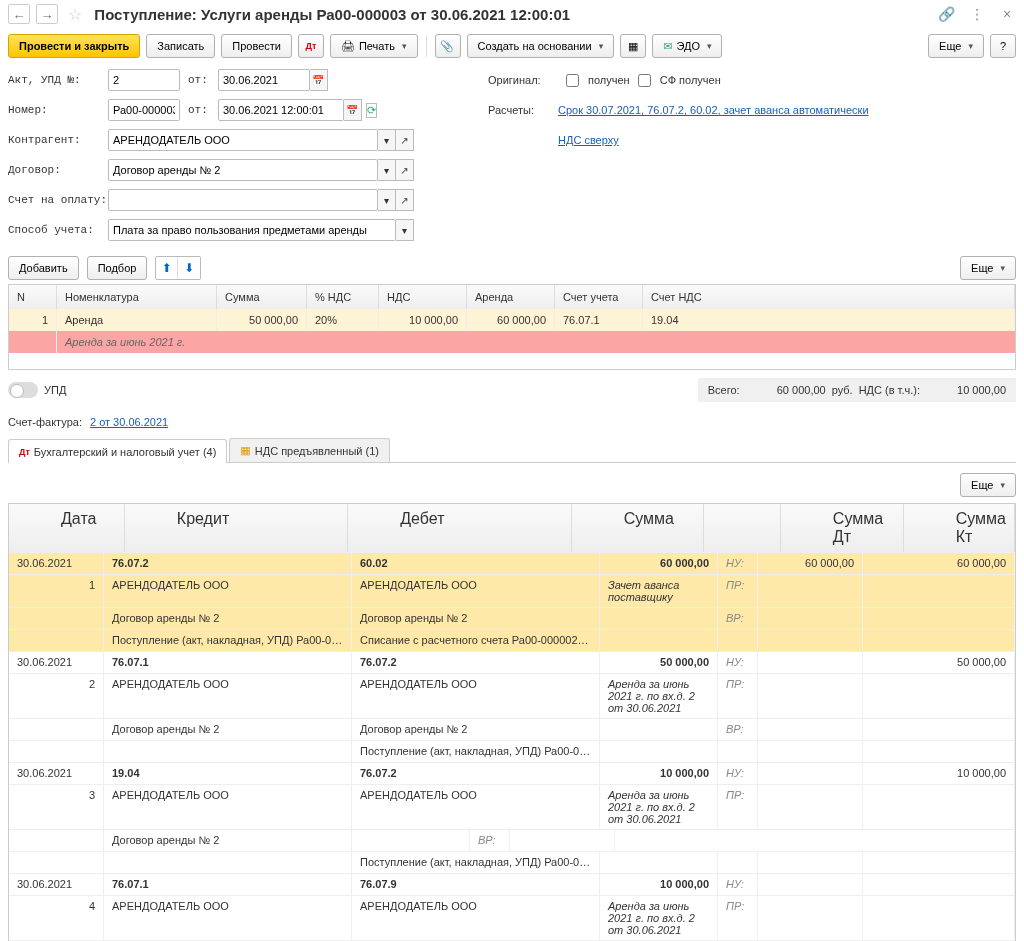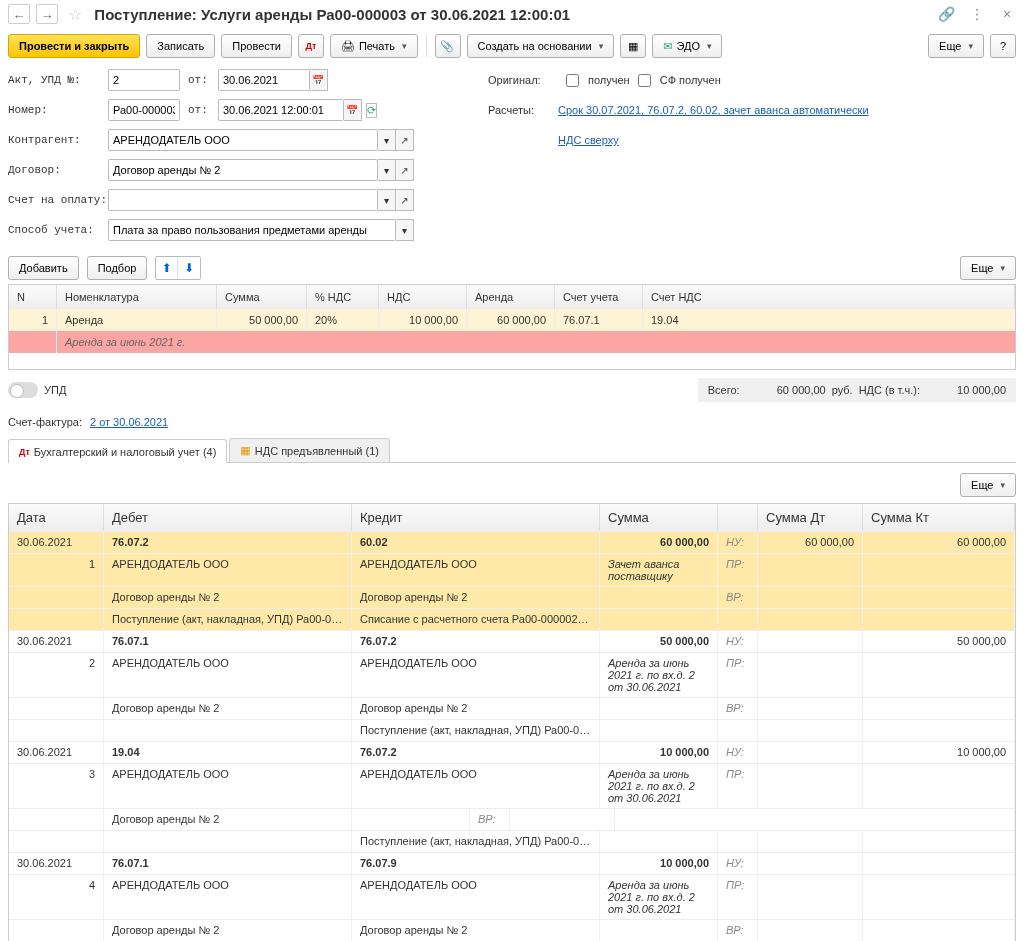--- a/index.html
+++ b/index.html
@@ -41,21 +41,21 @@
 .toggle::after { content:""; position:absolute; width:12px; height:12px; background:#fff; border-radius:50%; top:2px; left:2px; border:1px solid #bbb; }
 .totbox { margin-left:auto; background:#f0f0f0; display:flex; align-items:center; padding:6px 10px; gap:6px; }
 .invoice-row { padding: 6px 8px; display:flex; align-items:center; gap:8px; }
 .tabs { display:flex; margin: 4px 8px; border-bottom:1px solid #ccc; }
 .tab { border:1px solid #ccc; border-bottom:none; padding:5px 10px; background:#f0f0f0; border-radius:3px 3px 0 0; margin-right:2px; cursor:pointer; display:flex; gap:4px; align-items:center; }
 .tab.active { background:#fff; position:relative; top:1px; }
 .acc-area { margin: 0 8px; }
 .acc-toolbar { display:flex; justify-content:flex-end; padding:6px 0; }
 .accgrid { border:1px solid #ccc; }
 .acchead { display:flex; background:linear-gradient(#fafafa,#eee); }
-.ah { border-right:1px solid #ddd; padding:6px 8px; font-size:13px; }
+.ah { border-right:1px solid #ddd; padding:6px 8px; font-size:16px;margin-left:44px; }
 .accrow { display:flex; border-top:1px solid #eee; min-height:22px; }
 .ac { border-right:1px solid #f0f0f0; padding:4px 8px; font-size:11px; white-space:nowrap; overflow:hidden; text-overflow:ellipsis; }
 .hl { background:#ffe9a8; }
 .bold { font-weight:bold; }
 .rgt { text-align:right; }
 .gray { color:#888; }
 .ital { font-style:italic; }
 </style>
 </head>
 <body>
@@ -243,22 +243,22 @@
   </div>
 </div>
 
 <div class="acc-area">
   <div class="acc-toolbar">
     <button class="btn caret">Еще</button>
   </div>
   <div class="accgrid">
     <div class="acchead">
       <div class="ah" style="width:95px">Дата</div>
+      <div class="ah" style="width:248px">Кредит</div>
       <div class="ah" style="width:248px">Дебет</div>
-      <div class="ah" style="width:248px">Кредит</div>
       <div class="ah" style="width:118px">Сумма</div>
       <div class="ah" style="width:40px"></div>
       <div class="ah" style="width:105px">Сумма Дт</div>
       <div class="ah" style="flex:1">Сумма Кт</div>
     </div>
     <div id="acc-body">
         <div class="accrow hl">
       <div class="ac" style="width:95px">30.06.2021</div>
       <div class="ac bold" style="width:248px">76.07.2</div>
       <div class="ac bold" style="width:248px">60.02</div>

